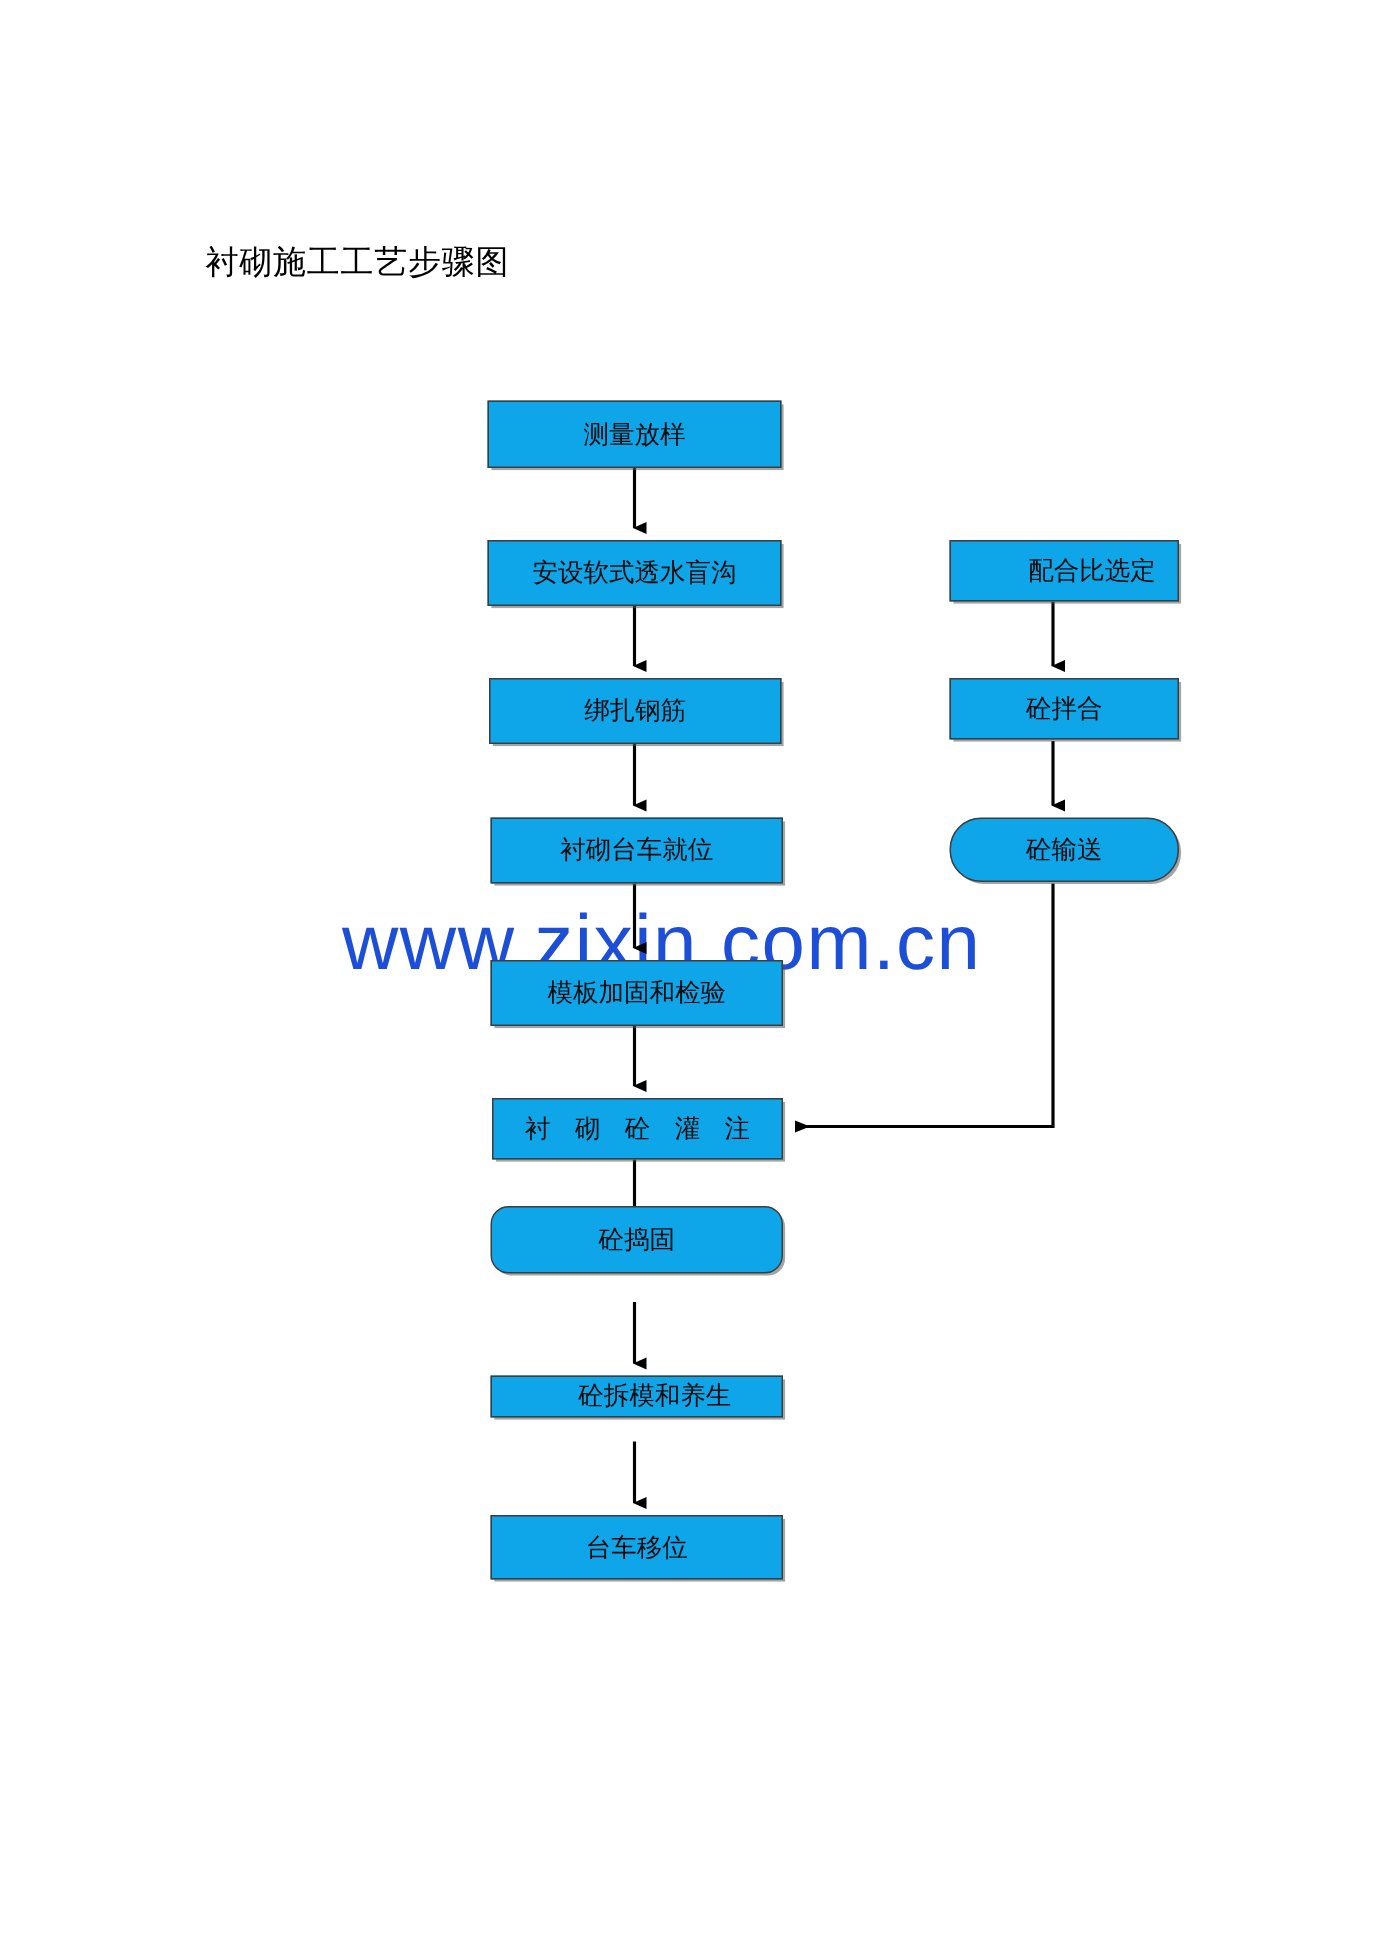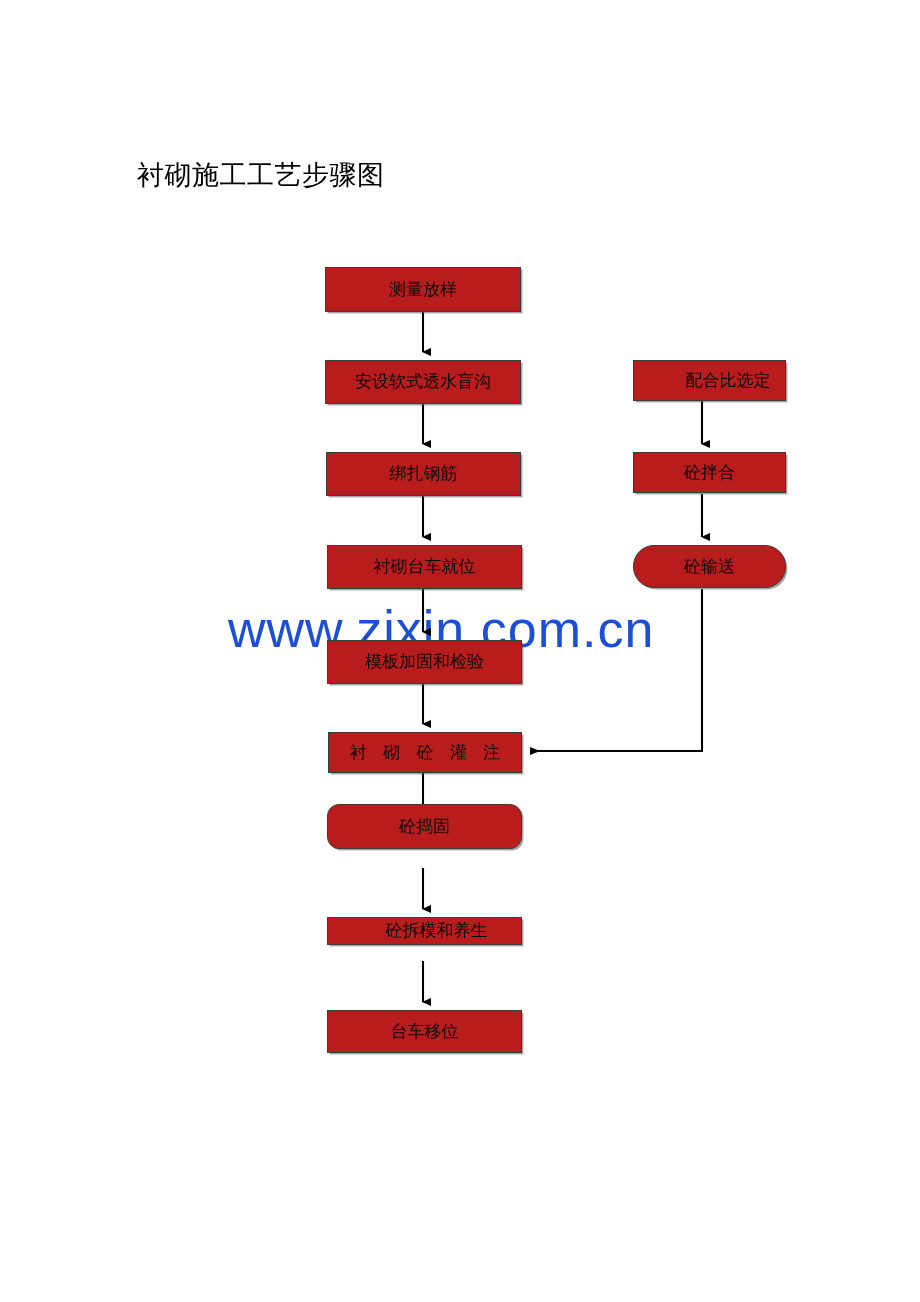--- a/index.html
+++ b/index.html
@@ -15,21 +15,21 @@
     width: 920px;
     height: 1302px;
     background: #ffffff;
     overflow: hidden;
   }
   #page-title {
     position: absolute;
     left: 137px;
     top: 160px;
     font-family: "Liberation Sans", "DejaVu Sans", sans-serif;
-    font-size: 27px;
+    font-size: 22px;
     line-height: 30px;
     color: #000000;
     letter-spacing: 0.5px;
     white-space: nowrap;
   }
   #watermark {
     position: absolute;
     left: 228px;
     top: 603px;
     width: 470px;
@@ -46,21 +46,21 @@
     position: absolute;
     left: 0;
     top: 0;
     width: 920px;
     height: 1302px;
     z-index: 2;
   }
   .node {
     position: absolute;
     box-sizing: border-box;
-    background: #b91c1c;
+    background: #0ea5e9;
     border: 1.3px solid #3d3d3d;
     box-shadow: 2px 2px 0 -0.6px rgba(90,90,90,0.55);
     display: flex;
     align-items: center;
     justify-content: center;
     z-index: 3;
   }
   .node .label {
     font-family: "Liberation Serif", "DejaVu Serif", serif;
     font-size: 17px;

